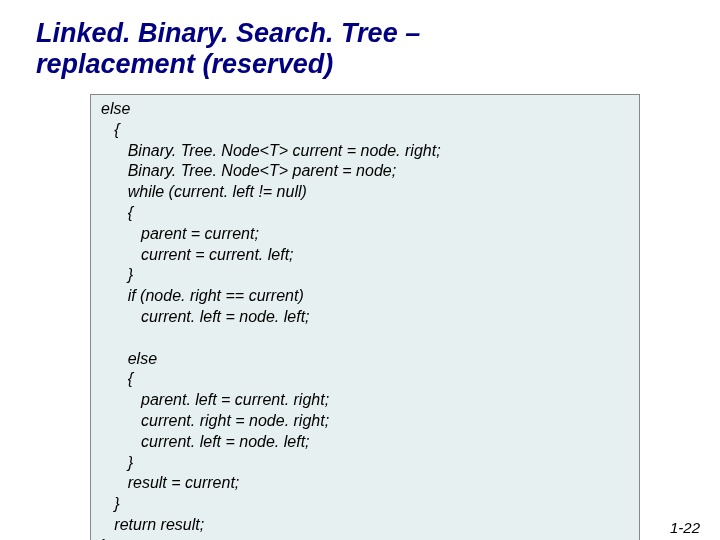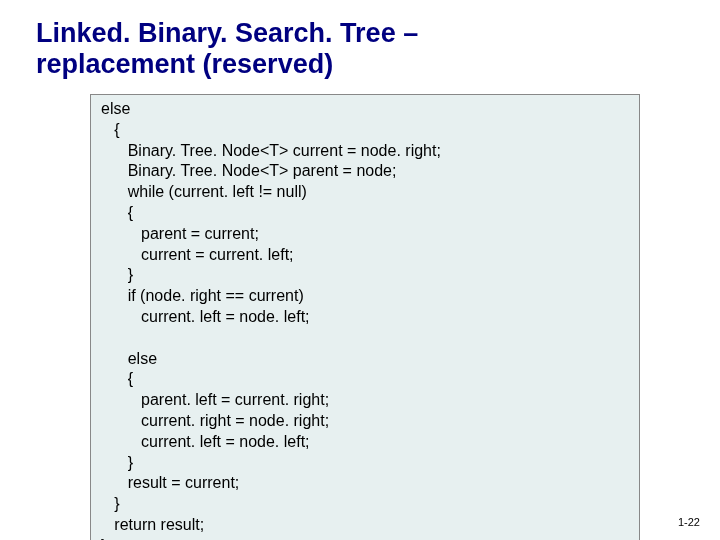--- a/index.html
+++ b/index.html
@@ -1,17 +1,17 @@
 <!DOCTYPE html>
 <html><head>
 <meta charset="utf-8">
 <style>
   * { margin: 0; padding: 0; box-sizing: border-box; }
   html, body { width: 720px; height: 540px; background: #fff; font-family: Arial, Helvetica, sans-serif; }
-  .slide { width: 720px; height: 540px; position: relative; padding: 18px 28px 0 36px; }
+  .slide { width: 720px; height: 540px; position: relative; padding: 18px 28px 0 36px; font-style: italic; }
   .title { font-size: 27px; font-weight: bold; color: #000080; line-height: 1.15; margin-bottom: 14px; }
   .code-box {
     margin-left: 54px;
     width: 550px;
     background: #e7f0f0;
     border: 1px solid #888;
     padding: 4px 10px 6px 10px;
     font-family: Arial, Helvetica, sans-serif;
     font-size: 16px;
     line-height: 1.3;
@@ -21,22 +21,22 @@
   .footer-left {
     position: absolute;
     left: 36px;
     bottom: 14px;
     font-size: 11px;
     color: #000;
   }
   .footer-right {
     position: absolute;
     right: 20px;
-    bottom: 12px;
-    font-size: 11px;
+    bottom: 4px;
+    font-size: 15px;
     color: #000;
   }
 </style>
 </head>
 <body>
 
 <div class="slide">
   <div class="title">
     <span>Linked. Binary. Search. Tree –</span><br>
     <span>replacement (reserved)</span>

